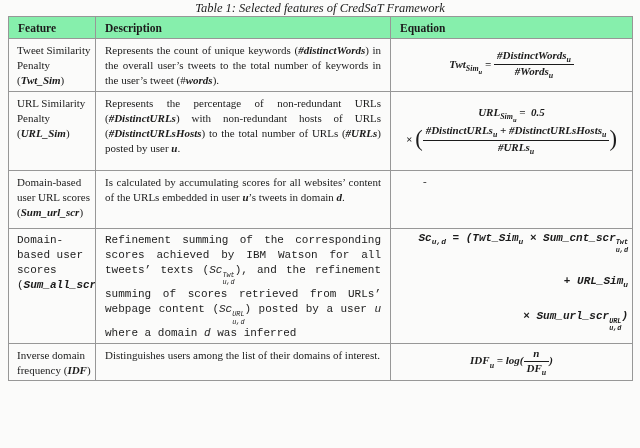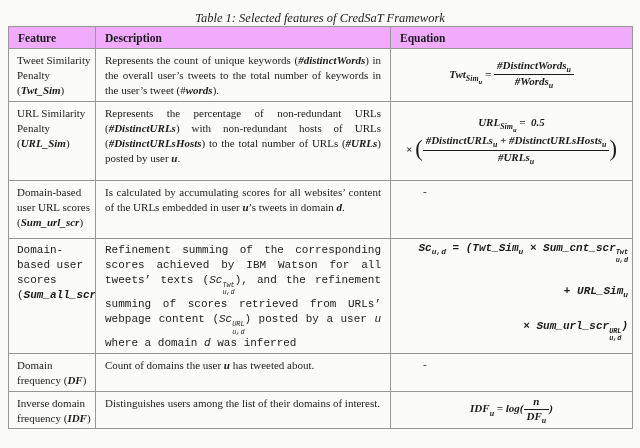--- a/index.html
+++ b/index.html
@@ -8,38 +8,38 @@
     background:#fbfbfa;
     font-family:"Liberation Serif", serif;
     color:#1b1b1b;
     overflow:hidden;
   }
   .caption{
     text-align:center;
     font-style:italic;
     font-size:12.5px;
     line-height:14px;
-    padding-top:11px;
+    padding-top:1px;
   }
   table.feat{
     border-collapse:collapse;
     table-layout:fixed;
     width:624px;
     margin:1px 0 0 8px;
   }
   col.c-feature{width:87px;}
   col.c-desc{width:295px;}
   col.c-eq{width:242px;}
   th,td{
     border:1px solid #979797;
     box-sizing:border-box;
     overflow:hidden;
   }
   th{
-    background:#f0abfc;
+    background:#86efac;
     font-size:11.5px;
     font-weight:bold;
     text-align:left;
     height:22px;
     padding:2px 4px 2px 9px;
     vertical-align:middle;
   }
   td.feature{
     font-size:11px;
     line-height:15px;
@@ -131,25 +131,20 @@
               <span>u,d</span>
             </span></i>) posted by a user <i>u</i> where a domain <i>d</i> was inferred</td>
       <td class="eq left top">Sc<sub>u,d</sub> = (Twt_Sim<sub>u</sub> × Sum_cnt_scr<span class="ss">
             <span>Twt</span>
             <span>u,d</span>
           </span><br><span class="ind">+ URL_Sim<sub>u</sub></span><br><span class="ind">× Sum_url_scr<span class="ss">
               <span>URL</span>
               <span>u,d</span>
             </span>)</span></td>
     </tr>
-    <tr style="height:38px;">
-      <td class="feature">Domain frequency (<b><i>DF</i></b>)</td>
-      <td class="desc">Count of domains the user <b><i>u</i></b> has tweeted about.</td>
-      <td class="eq dash">-</td>
-    </tr>
     <tr style="height:35px;">
       <td class="feature">Inverse domain frequency (<b><i>IDF</i></b>)</td>
       <td class="desc">Distinguishes users among the list of their domains of interest.</td>
       <td class="eq">IDF<sub>u</sub> = log(<span class="fr"><span class="nu">n</span><span class="de">DF<sub>u</sub></span></span>)</td>
     </tr>
 
   </tbody>
 </table>
 
 </body></html>

